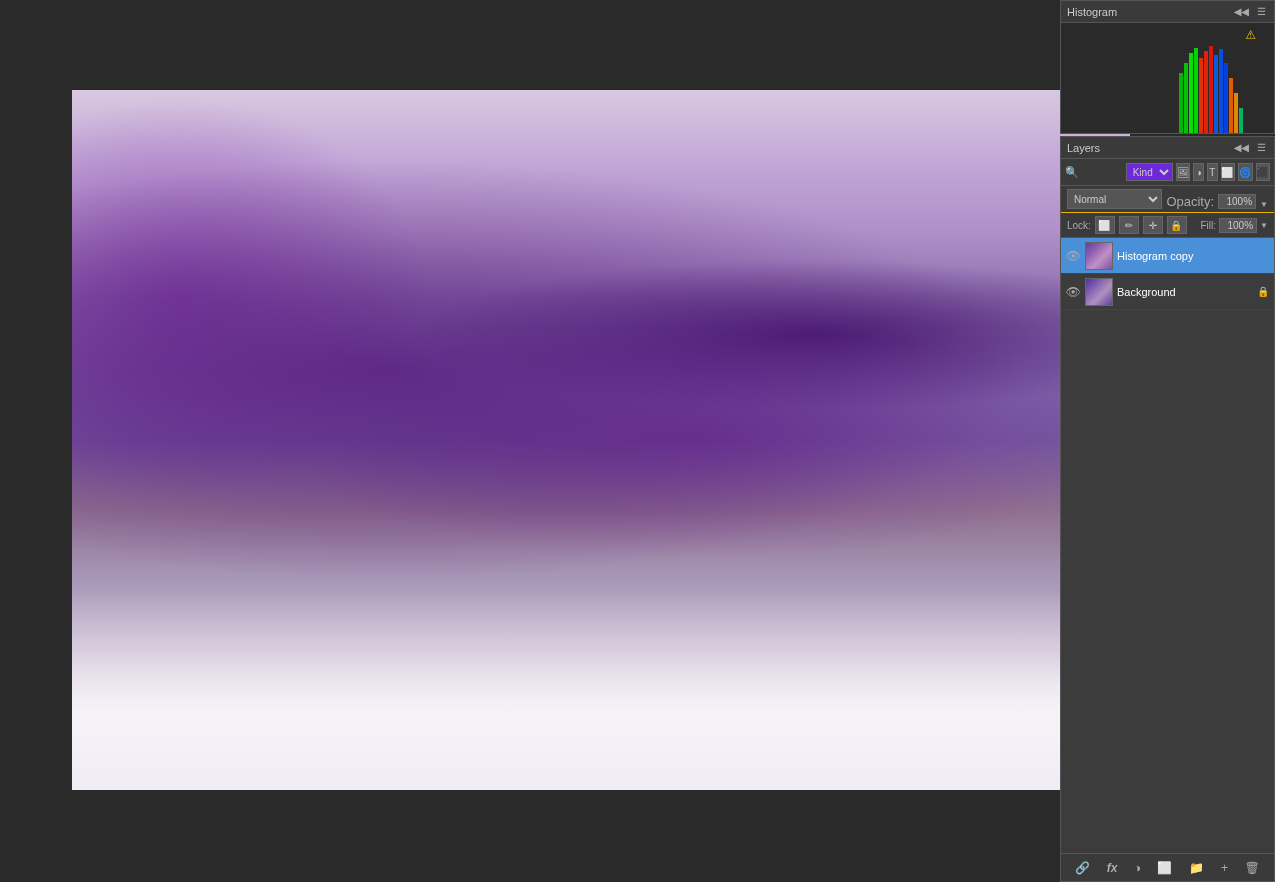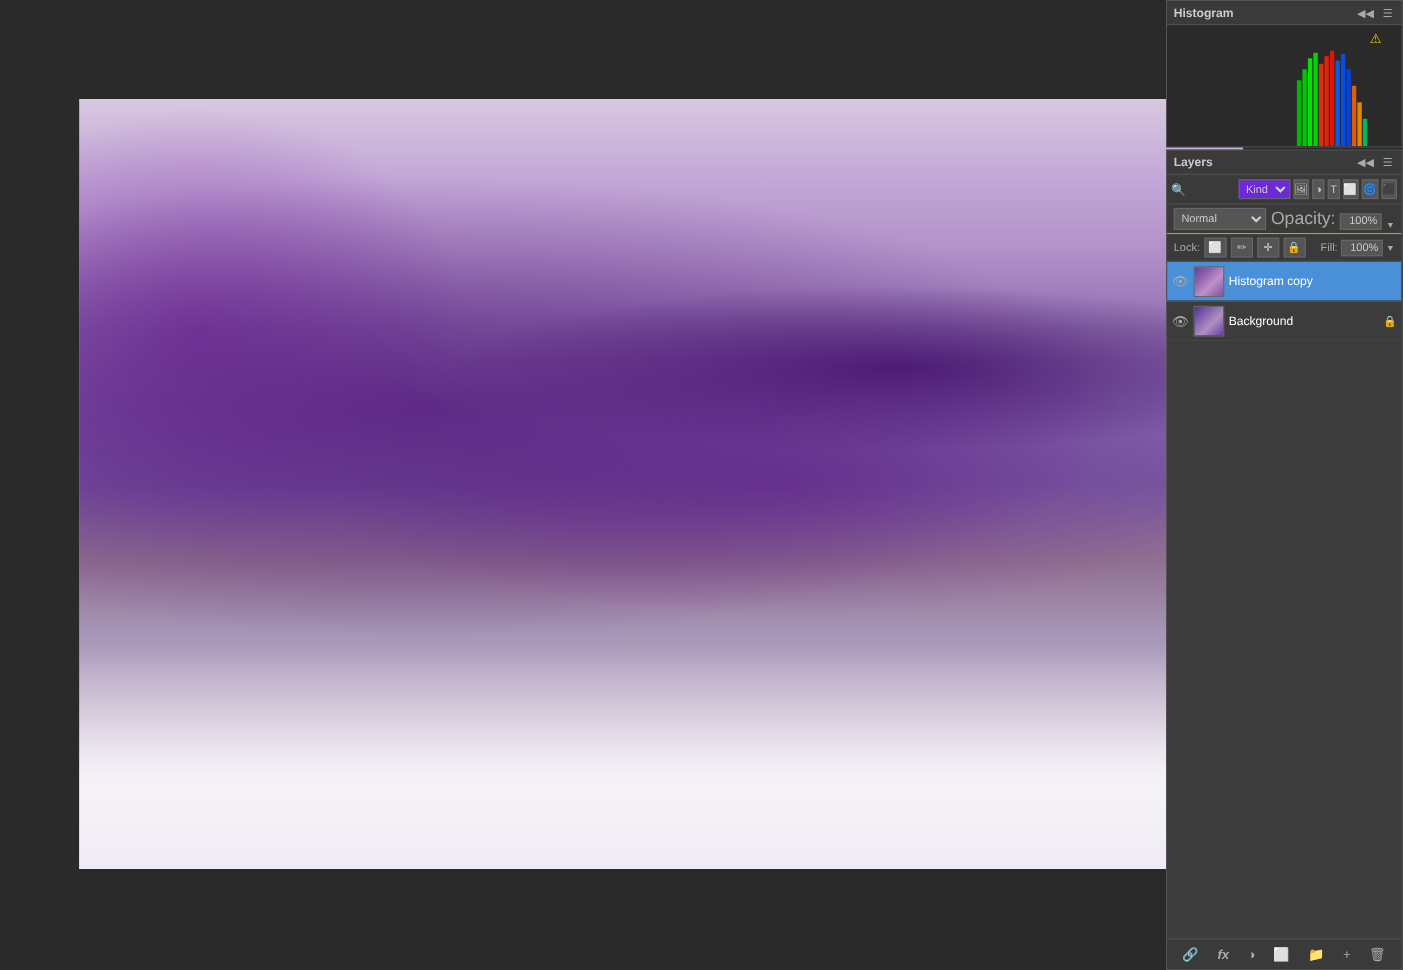--- a/index.html
+++ b/index.html
@@ -101,21 +101,21 @@
       display: flex;
       align-items: center;
       justify-content: space-between;
       border-bottom: 1px solid #555;
       height: 22px;
     }
 
     .panel-title {
       font-size: 11px;
       color: #ccc;
-      font-weight: bold;
+      font-weight: normal;
     }
 
     .panel-controls {
       display: flex;
       gap: 4px;
       align-items: center;
     }
 
     .panel-btn {
       color: #aaa;
@@ -206,21 +206,21 @@
       color: #ccc;
       font-size: 10px;
       height: 20px;
       padding: 0 2px;
       cursor: pointer;
       flex: 1;
     }
 
     .opacity-label {
       color: #aaa;
-      font-size: 16px;
+      font-size: 13px;
     }
 
     .opacity-value {
       color: #ccc;
       font-size: 10px;
       background: #555;
       border: 1px solid #666;
       padding: 1px 3px;
       width: 38px;
       text-align: right;

